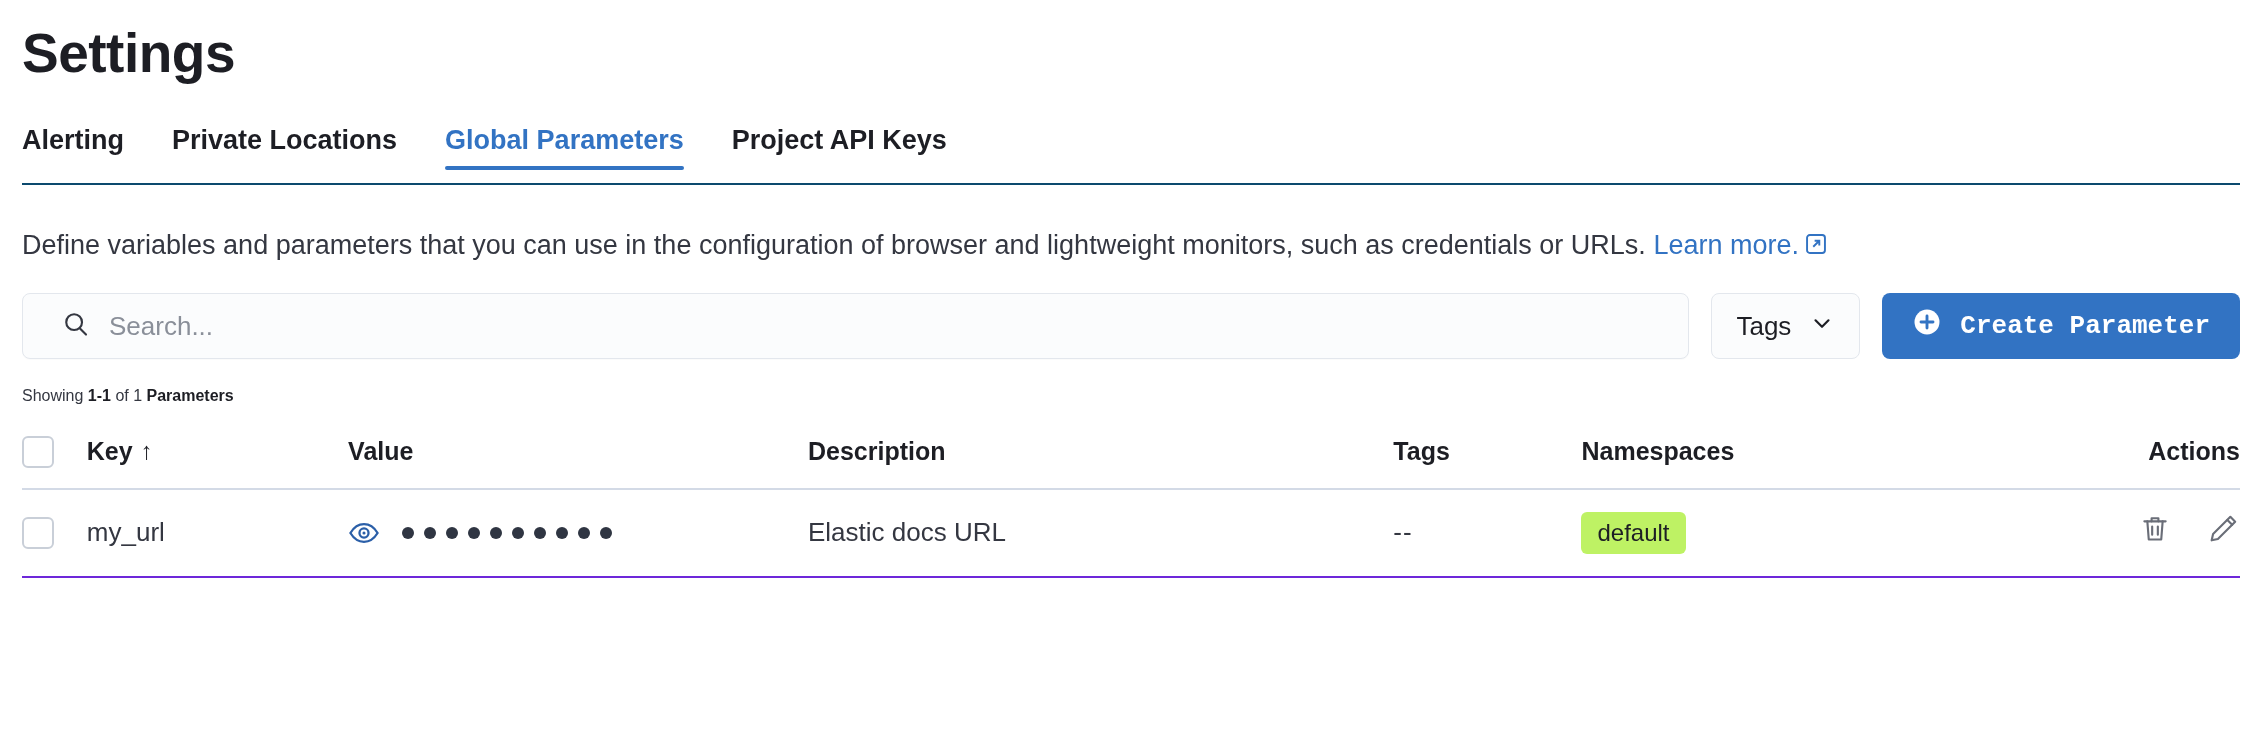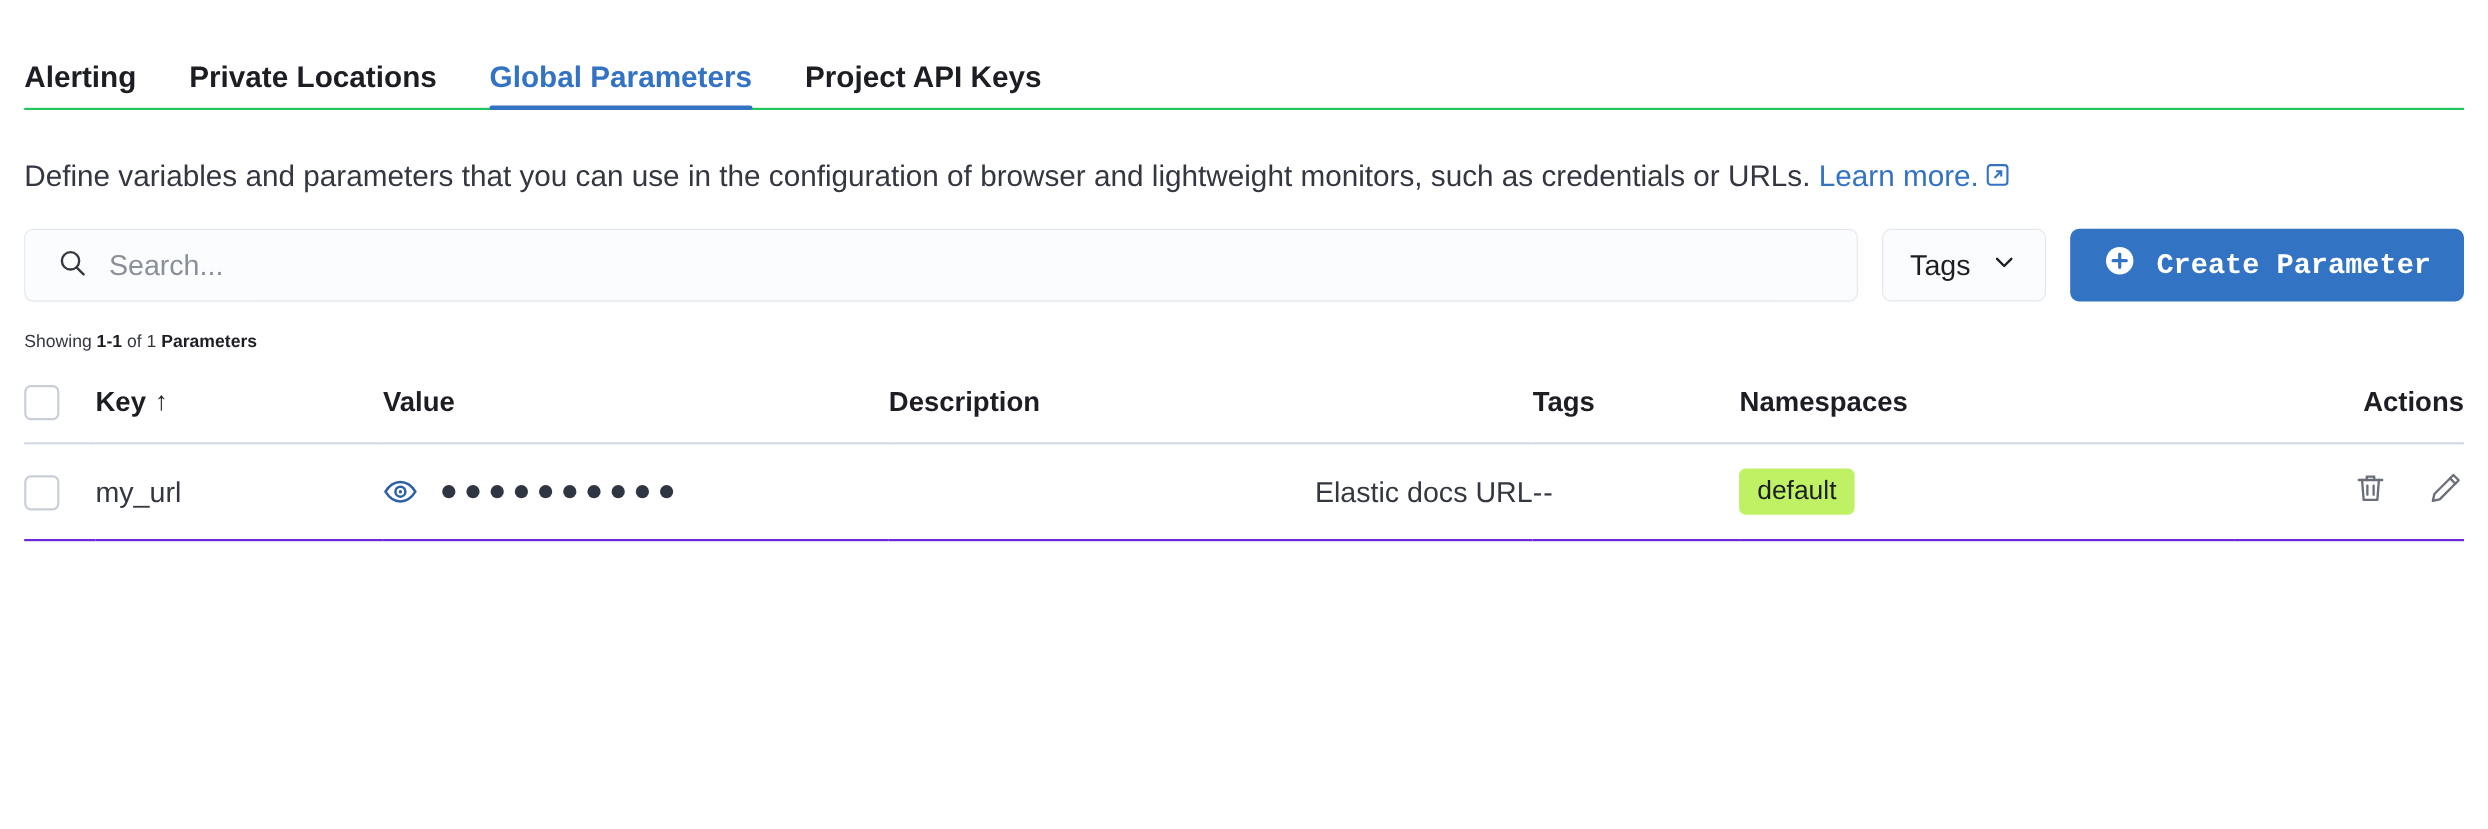--- a/index.html
+++ b/index.html
@@ -25,24 +25,24 @@
     font-weight: 700;
     letter-spacing: -0.5px;
     color: #1D1E24;
     padding-top: 22px;
     line-height: 1.15;
   }
 
   
   .tabs {
     display: flex;
-    align-items: flex-end;
+    align-items: flex-start;
     gap: 0;
     margin-top: 42px;
-    border-bottom: 2px solid #22c55e;
+    border-bottom: 2px solid #0c4a6e;
     height: 58px;
   }
   .tab {
     position: relative;
     font-size: 27px;
     font-weight: 700;
     color: #1D1E24;
     padding: 0 24px 14px 24px;
     cursor: pointer;
     white-space: nowrap;
@@ -89,21 +89,21 @@
     margin-top: 30px;
   }
   .search-box {
     flex: 1 1 auto;
     height: 66px;
     background: #FBFCFD;
     border: 1px solid #E3E7ED;
     border-radius: 8px;
     display: flex;
     align-items: center;
-    padding: 0 28px;
+    padding: 0 38px;
     gap: 18px;
     box-shadow: 0 1px 1px rgba(0,0,0,0.02);
     cursor: text;
   }
   .search-box input {
     flex: 1;
     border: none;
     outline: none;
     background: transparent;
     font-family: "Liberation Sans", sans-serif;
@@ -173,21 +173,21 @@
   .tbl td {
     font-size: 26px;
     color: #343741;
     padding: 22px 0;
     border-bottom: 2px solid #6d28d9;
     vertical-align: middle;
   }
   .col-check  { width: 62px; }
   .col-key    { width: 250px; }
   .col-value  { width: 440px; }
-  .col-desc   { width: 560px; text-align: right; }
+  .col-desc   { width: 560px; }
   .col-tags   { width: 180px; }
   .col-ns     { width: 430px; }
   .col-act    { width: 200px; text-align: right; }
   .tbl th.col-act { text-align: right; }
   .tbl td.col-act { text-align: right; }
 
   .cbox {
     width: 32px;
     height: 32px;
     border: 2px solid #C9CFD8;
@@ -242,20 +242,21 @@
     justify-content: center;
     line-height: 0;
   }
   .dash { color: #343741; letter-spacing: 1px; }
 </style>
 </head>
 <body>
 
 <div class="page">
 
+  <h1 class="page-title">Settings</h1>
 
   <nav class="tabs">
     <div class="tab">Alerting</div>
     <div class="tab">Private Locations</div>
     <div class="tab active">Global Parameters</div>
     <div class="tab">Project API Keys</div>
   </nav>
 
   <p class="description">
     <span>Define variables and parameters that you can use in the configuration of browser and lightweight monitors, such as credentials or URLs. </span><a class="link" href="#">Learn more.</a><span class="ext-icon"><svg width="22" height="22" viewBox="0 0 16 16" fill="none" stroke="#3273C3" stroke-width="1.4">

